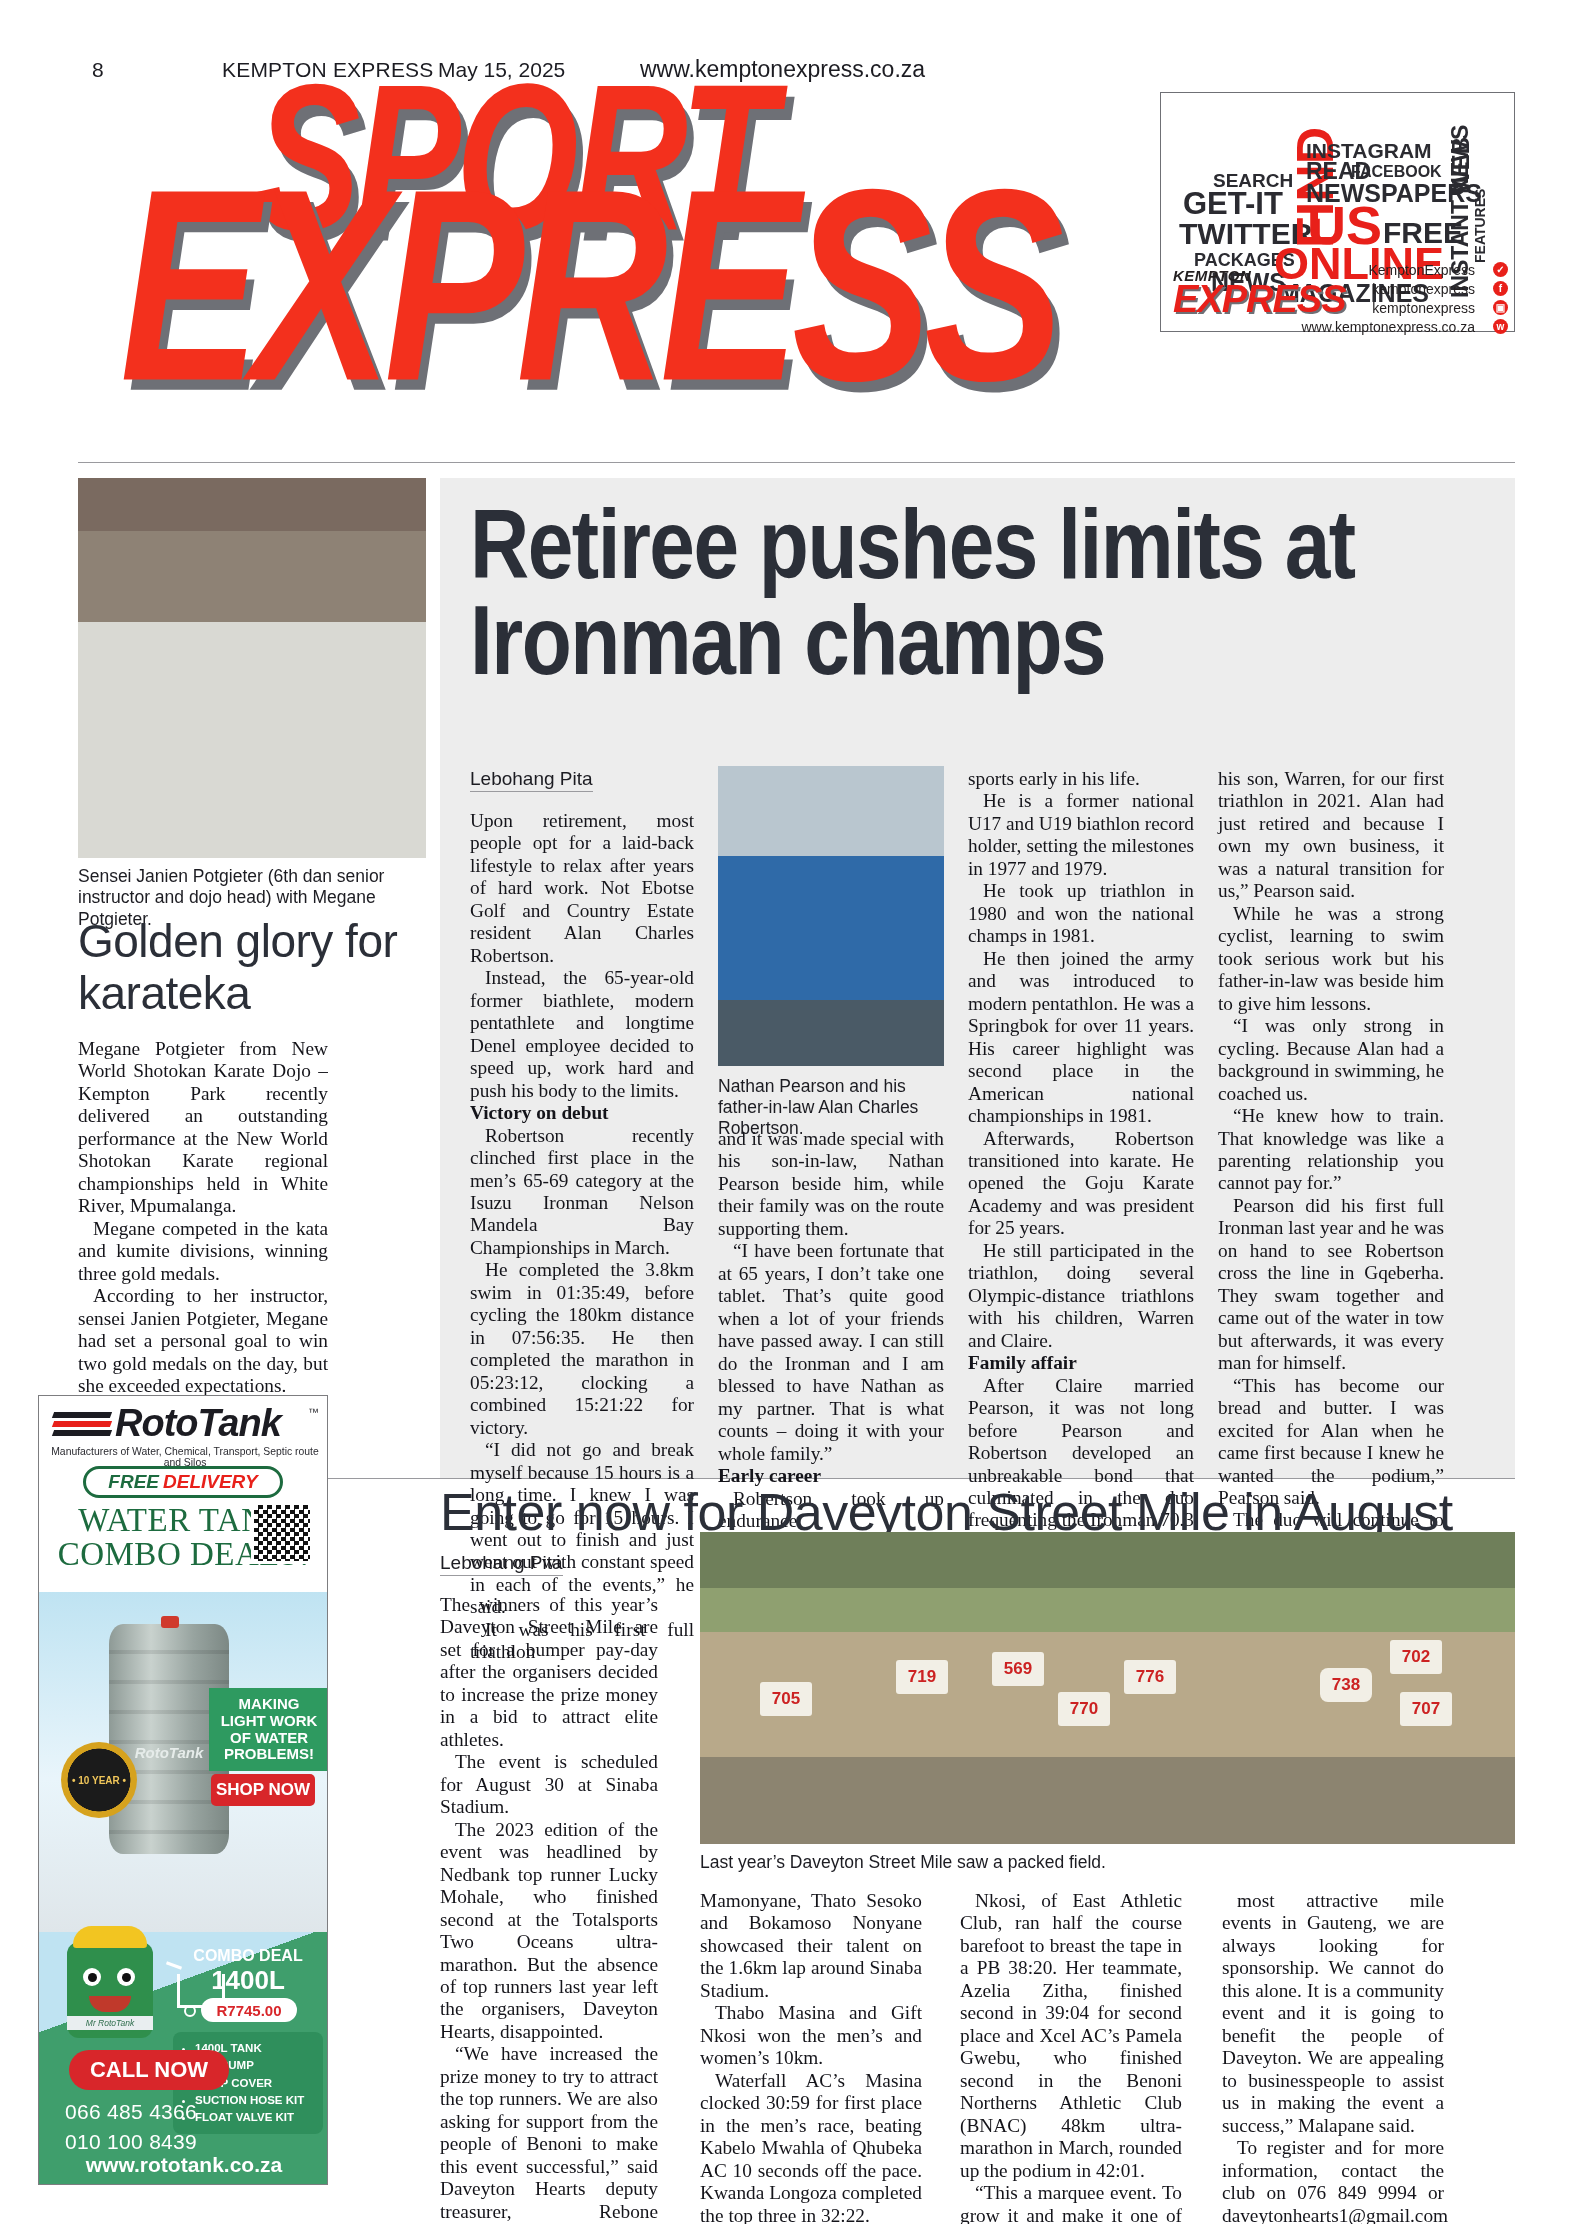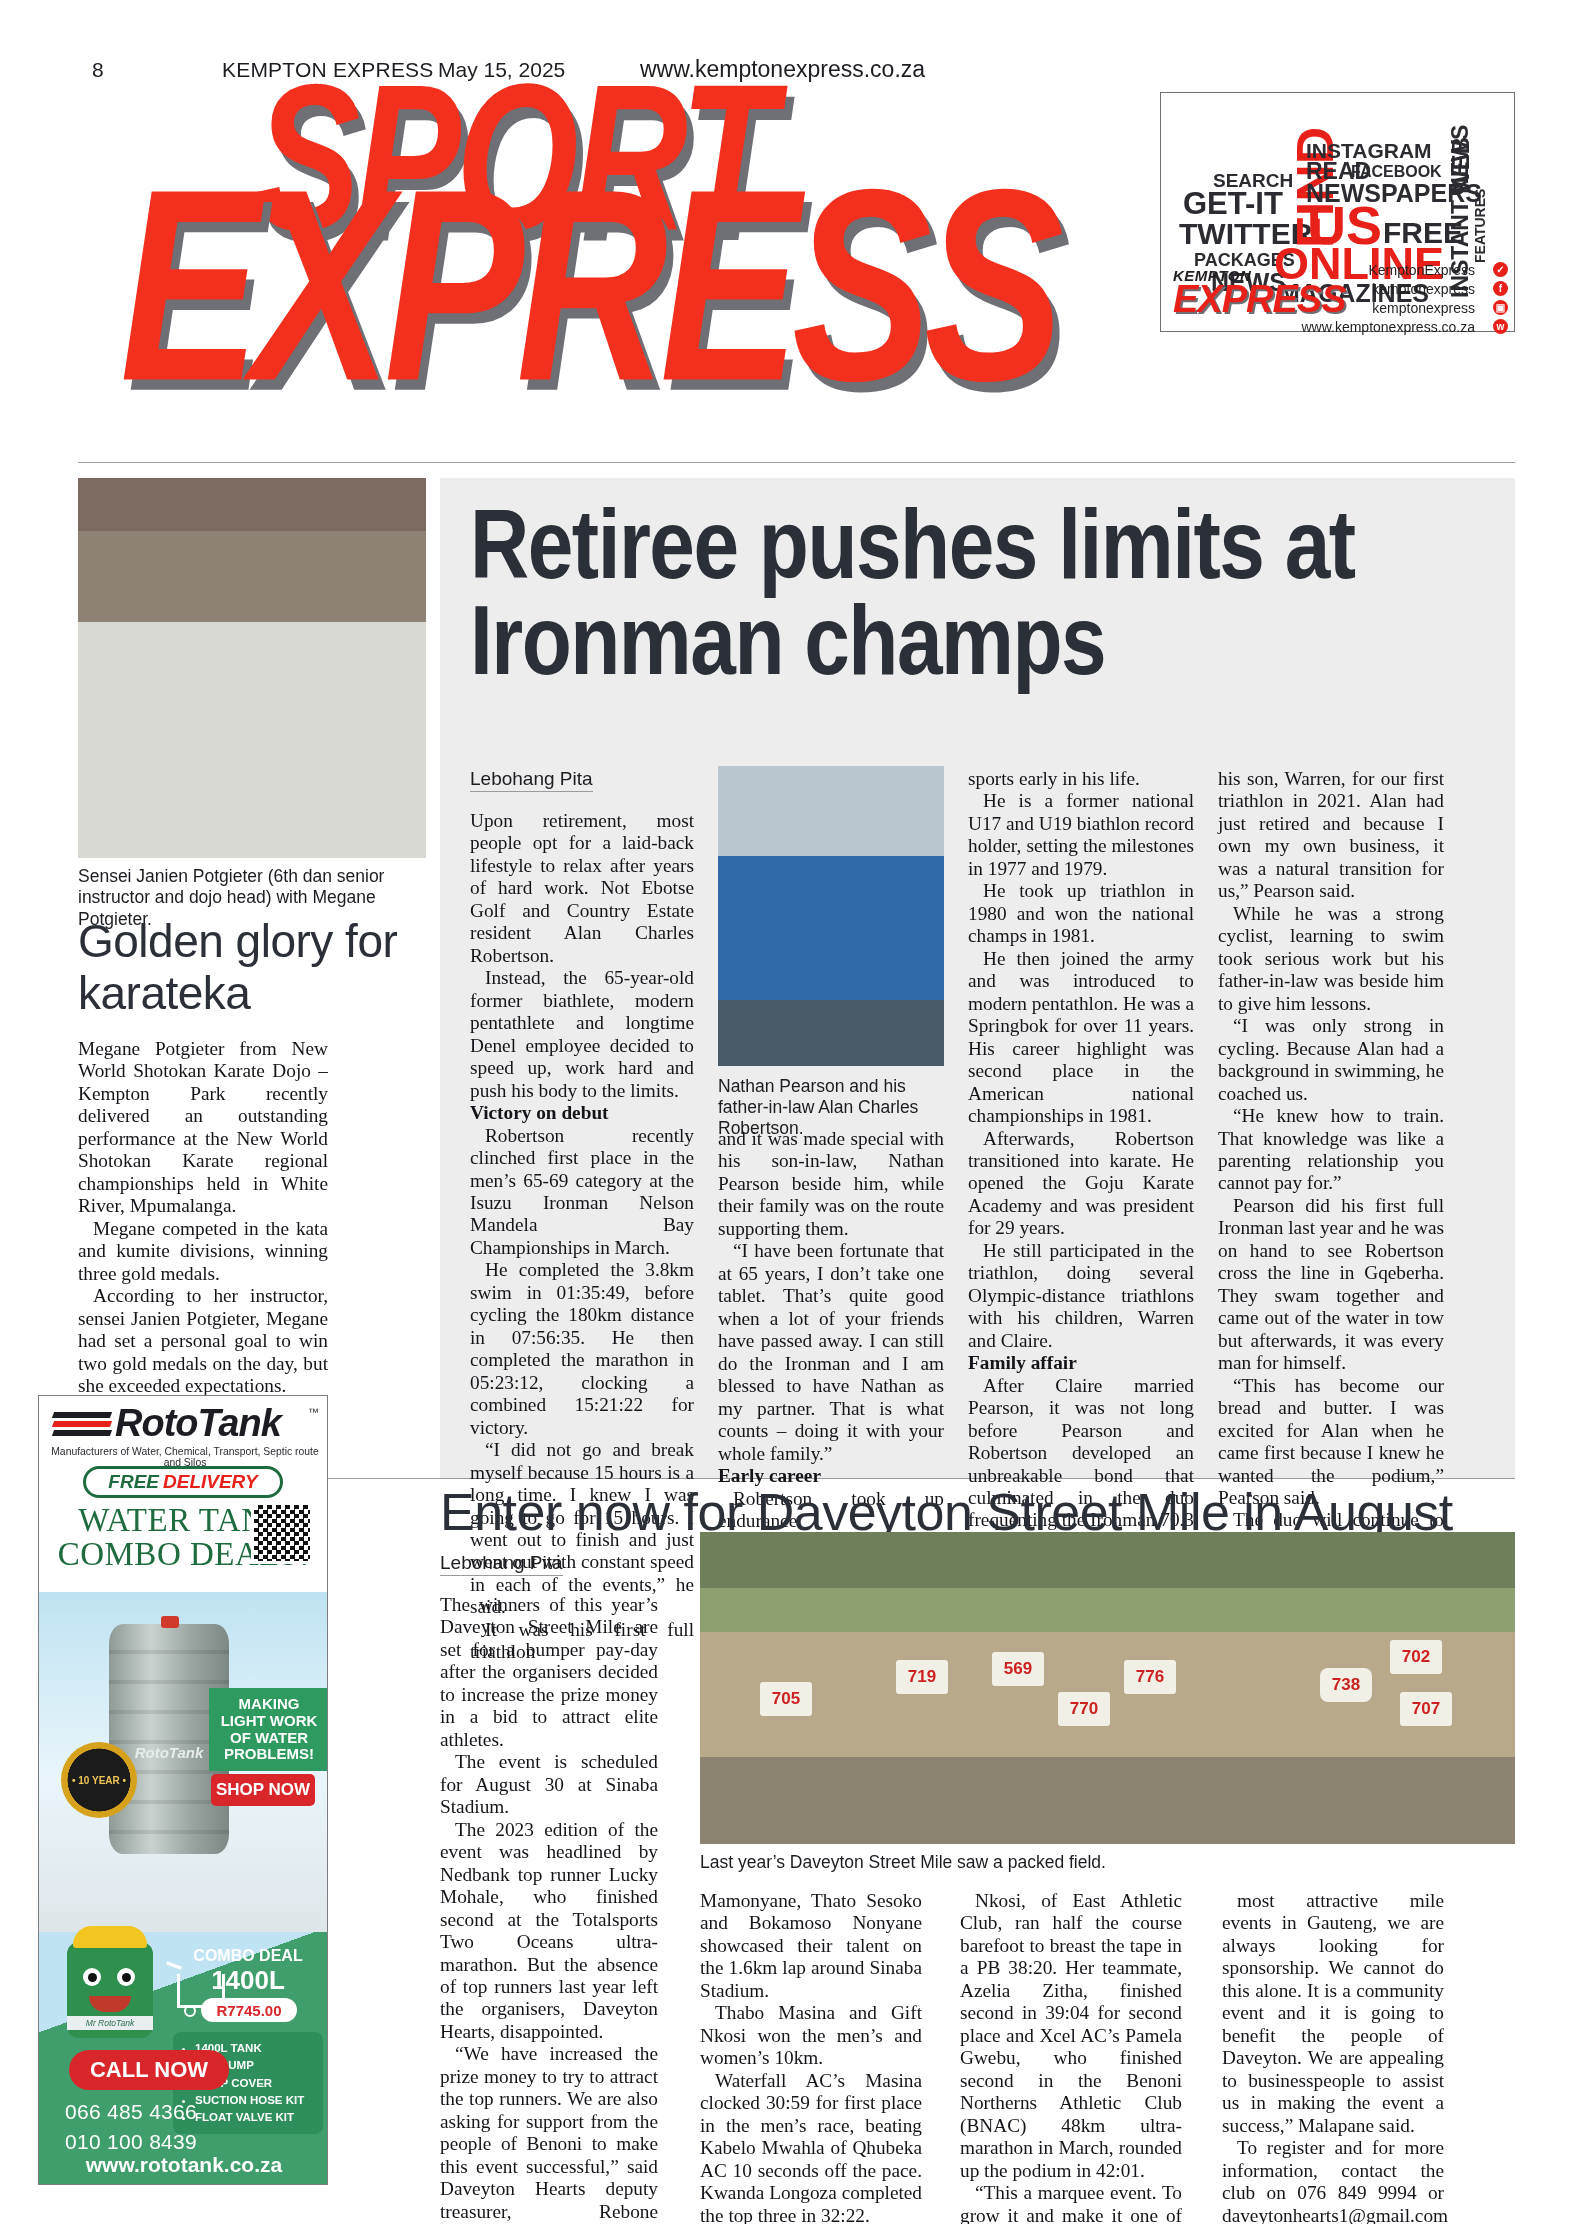--- a/index.html
+++ b/index.html
@@ -243,21 +243,21 @@
     <p>“I have been fortunate that at 65 years, I don’t take one tablet. That’s quite good when a lot of your friends have passed away. I can still do the Ironman and I am blessed to have Nathan as my partner. That is what counts – doing it with your whole family.”</p>
     <p class="sub">Early career</p>
     <p>Robertson took up endurance</p>
   </div>
 
   <div class="col" style="left:968px; top:768px; width:226px;">
     <p class="noind">sports early in his life.</p>
     <p>He is a former national U17 and U19 biathlon record holder, setting the milestones in 1977 and 1979.</p>
     <p>He took up triathlon in 1980 and won the national champs in 1981.</p>
     <p>He then joined the army and was introduced to modern pentathlon. He was a Springbok for over 11 years. His career highlight was second place in the American national championships in 1981.</p>
-    <p>Afterwards, Robertson transitioned into karate. He opened the Goju Karate Academy and was president for 29 years.</p>
+    <p>Afterwards, Robertson transitioned into karate. He opened the Goju Karate Academy and was president for 25 years.</p>
     <p>He still participated in the triathlon, doing several Olympic-distance triathlons with his children, Warren and Claire.</p>
     <p class="sub">Family affair</p>
     <p>After Claire married Pearson, it was not long before Pearson and Robertson developed an unbreakable bond that culminated in the duo frequenting the Ironman 70.3 competitions around the country for the past four years.</p>
     <p>“We trained together with</p>
   </div>
 
   <div class="col" style="left:1218px; top:768px; width:226px;">
     <p class="noind">his son, Warren, for our first triathlon in 2021. Alan had just retired and because I own my own business, it was a natural transition for us,” Pearson said.</p>
     <p>While he was a strong cyclist, learning to swim took serious work but his father-in-law was beside him to give him lessons.</p>
     <p>“I was only strong in cycling. Because Alan had a background in swimming, he coached us.</p>

